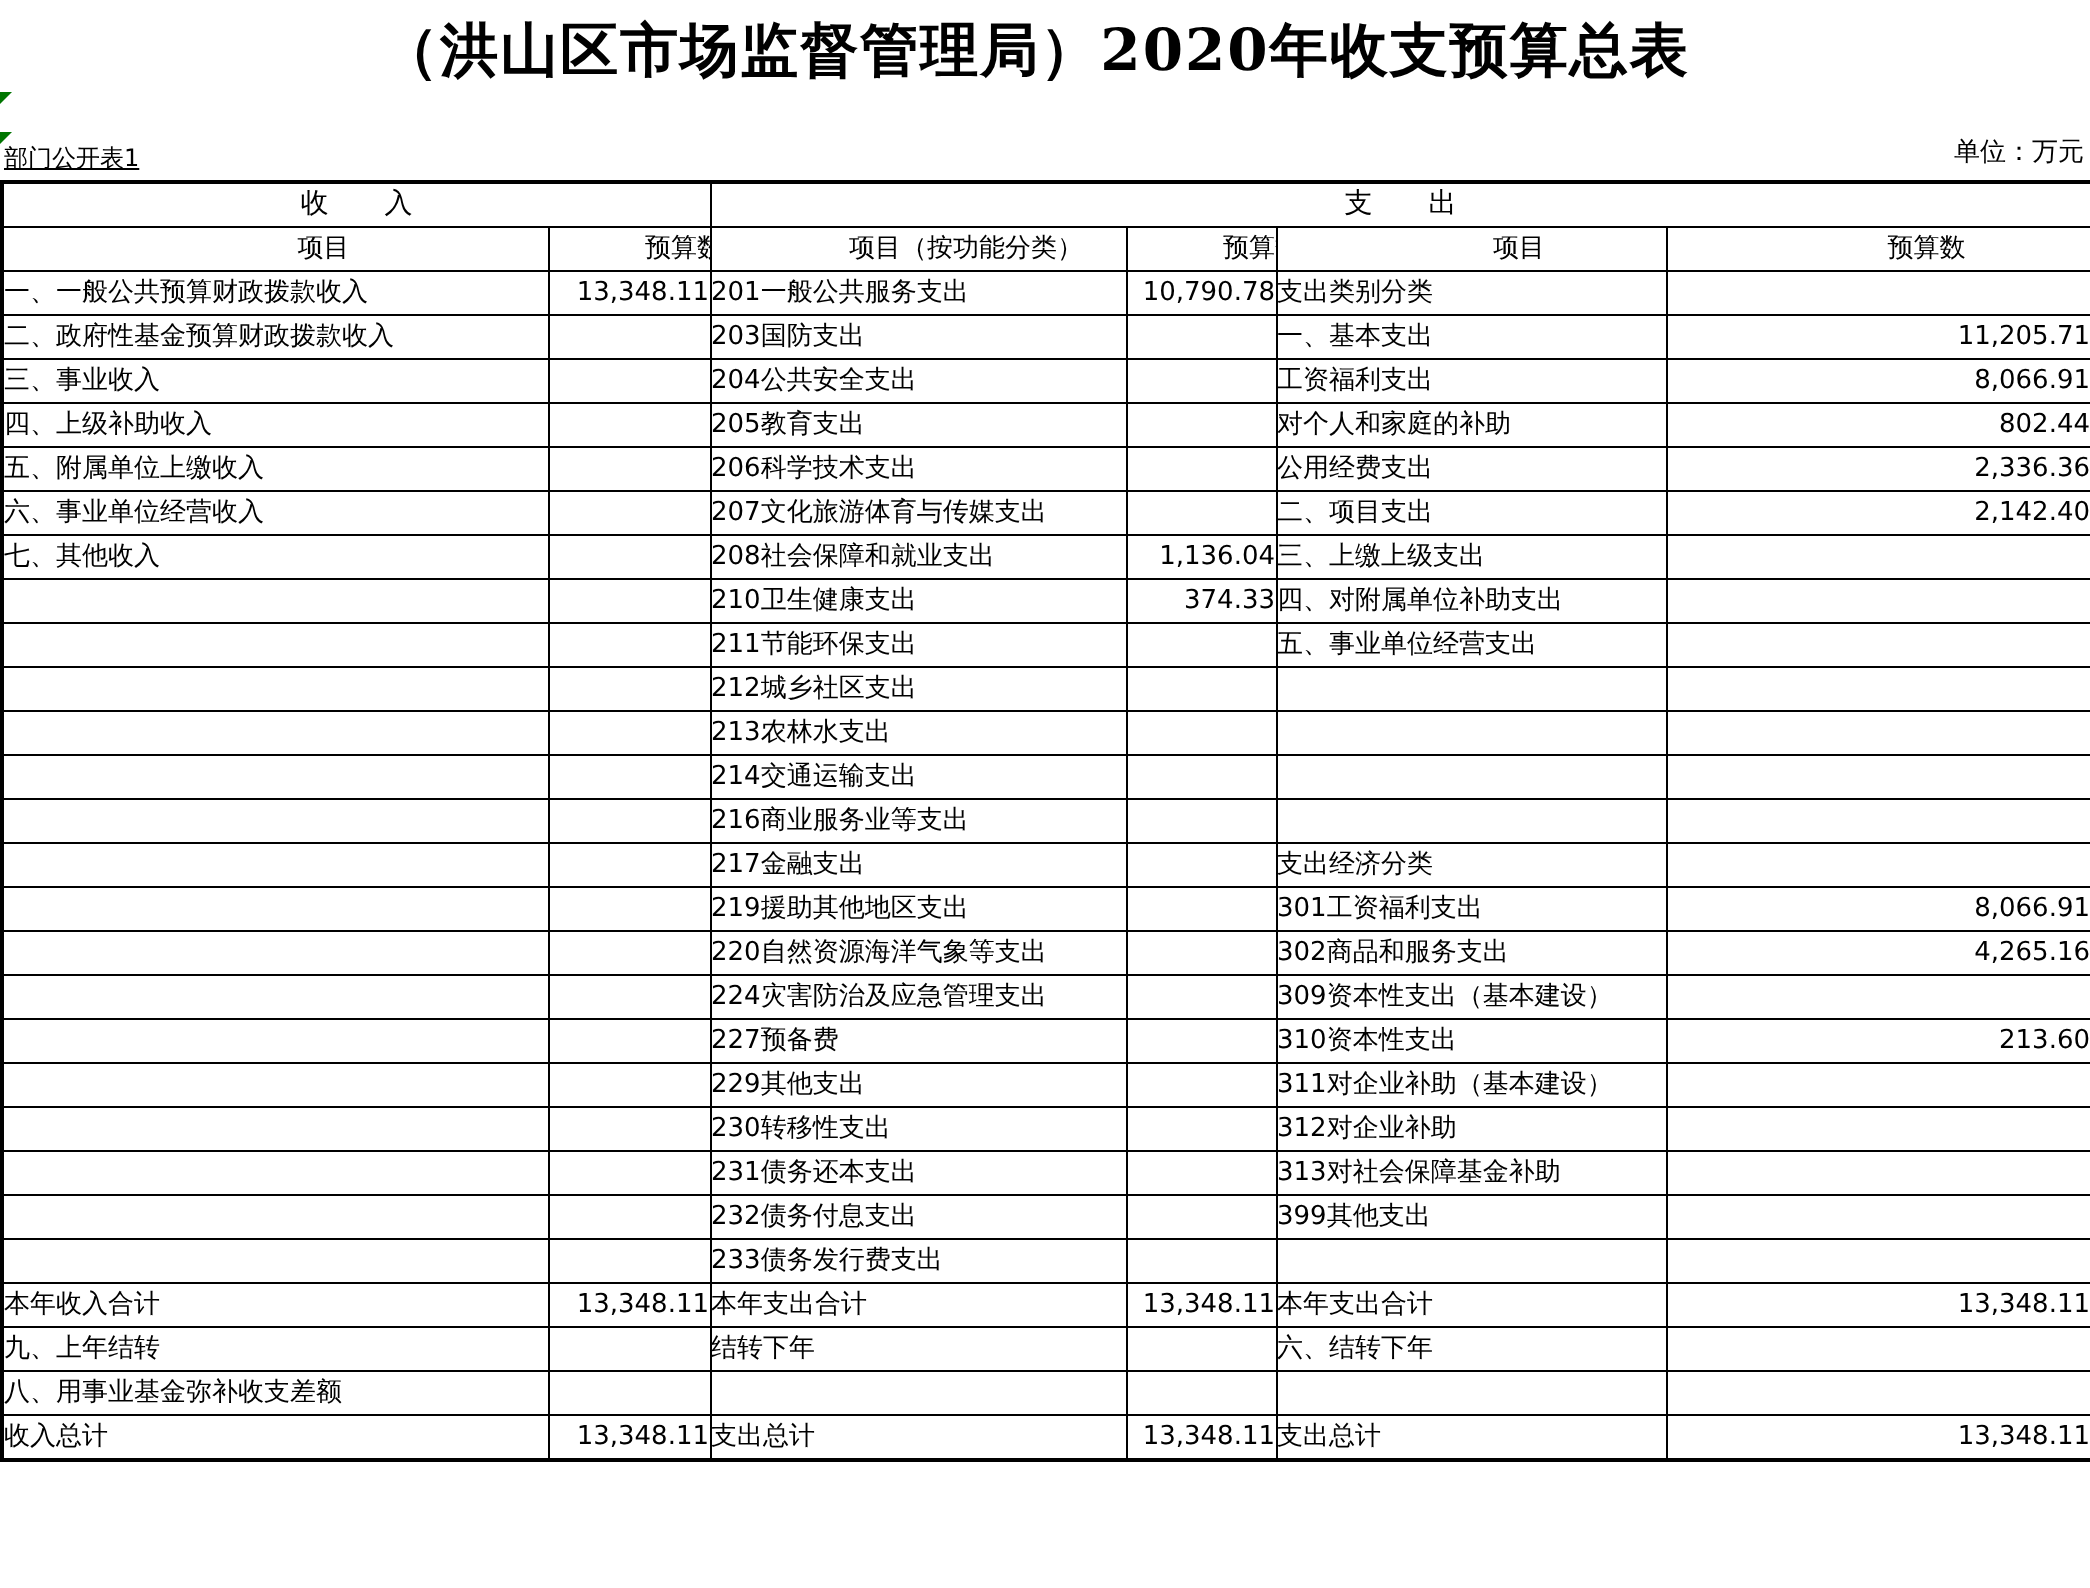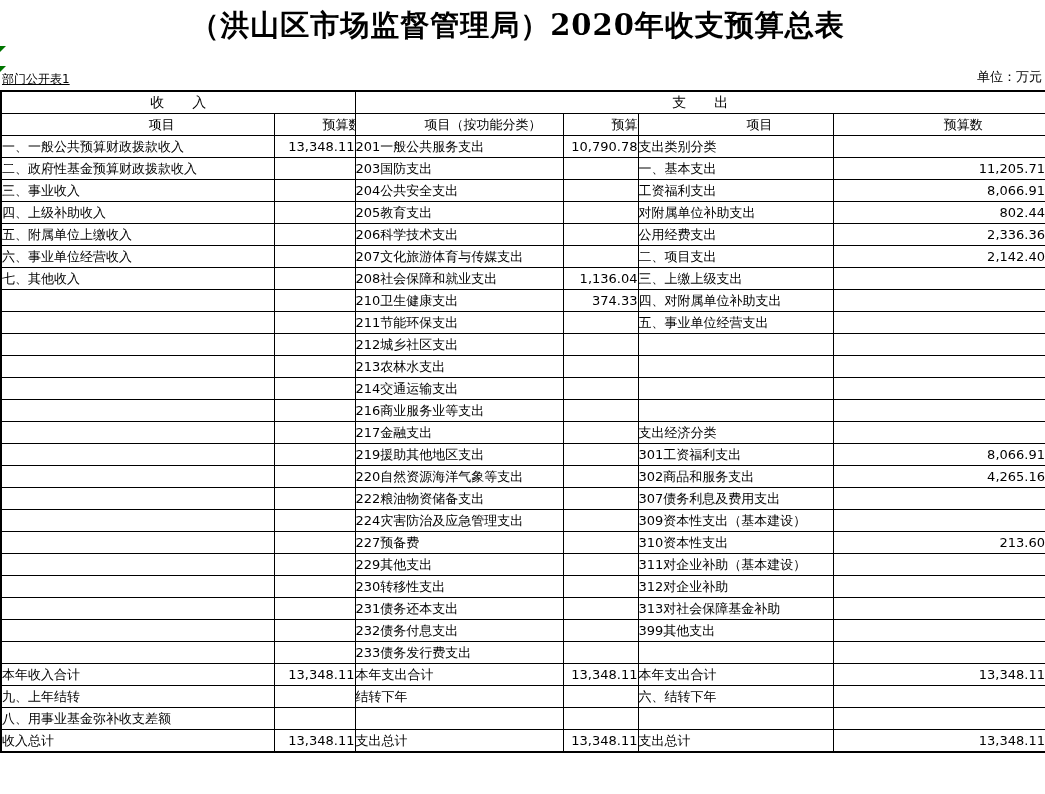--- a/index.html
+++ b/index.html
@@ -105,21 +105,21 @@
         <td class="al-l">204公共安全支出</td>
         <td class="al-r"></td>
         <td class="al-l">工资福利支出</td>
         <td class="al-r">8,066.91</td>
       </tr>
       <tr>
         <td class="al-l">四、上级补助收入</td>
         <td class="al-r"></td>
         <td class="al-l">205教育支出</td>
         <td class="al-r"></td>
-        <td class="al-l">对附属单位补助支出</td>
+        <td class="al-l">对个人和家庭的补助</td>
         <td class="al-r">802.44</td>
       </tr>
       <tr>
         <td class="al-l">五、附属单位上缴收入</td>
         <td class="al-r"></td>
         <td class="al-l">206科学技术支出</td>
         <td class="al-r"></td>
         <td class="al-l">公用经费支出</td>
         <td class="al-r">2,336.36</td>
       </tr>
@@ -207,28 +207,20 @@
         <td class="al-l"></td>
         <td class="al-r"></td>
         <td class="al-l">220自然资源海洋气象等支出</td>
         <td class="al-r"></td>
         <td class="al-l">302商品和服务支出</td>
         <td class="al-r">4,265.16</td>
       </tr>
       <tr>
         <td class="al-l"></td>
         <td class="al-r"></td>
-        <td class="al-l">222粮油物资储备支出</td>
-        <td class="al-r"></td>
-        <td class="al-l">307债务利息及费用支出</td>
-        <td class="al-r"></td>
-      </tr>
-      <tr>
-        <td class="al-l"></td>
-        <td class="al-r"></td>
         <td class="al-l">224灾害防治及应急管理支出</td>
         <td class="al-r"></td>
         <td class="al-l">309资本性支出（基本建设）</td>
         <td class="al-r"></td>
       </tr>
       <tr>
         <td class="al-l"></td>
         <td class="al-r"></td>
         <td class="al-l">227预备费</td>
         <td class="al-r"></td>

